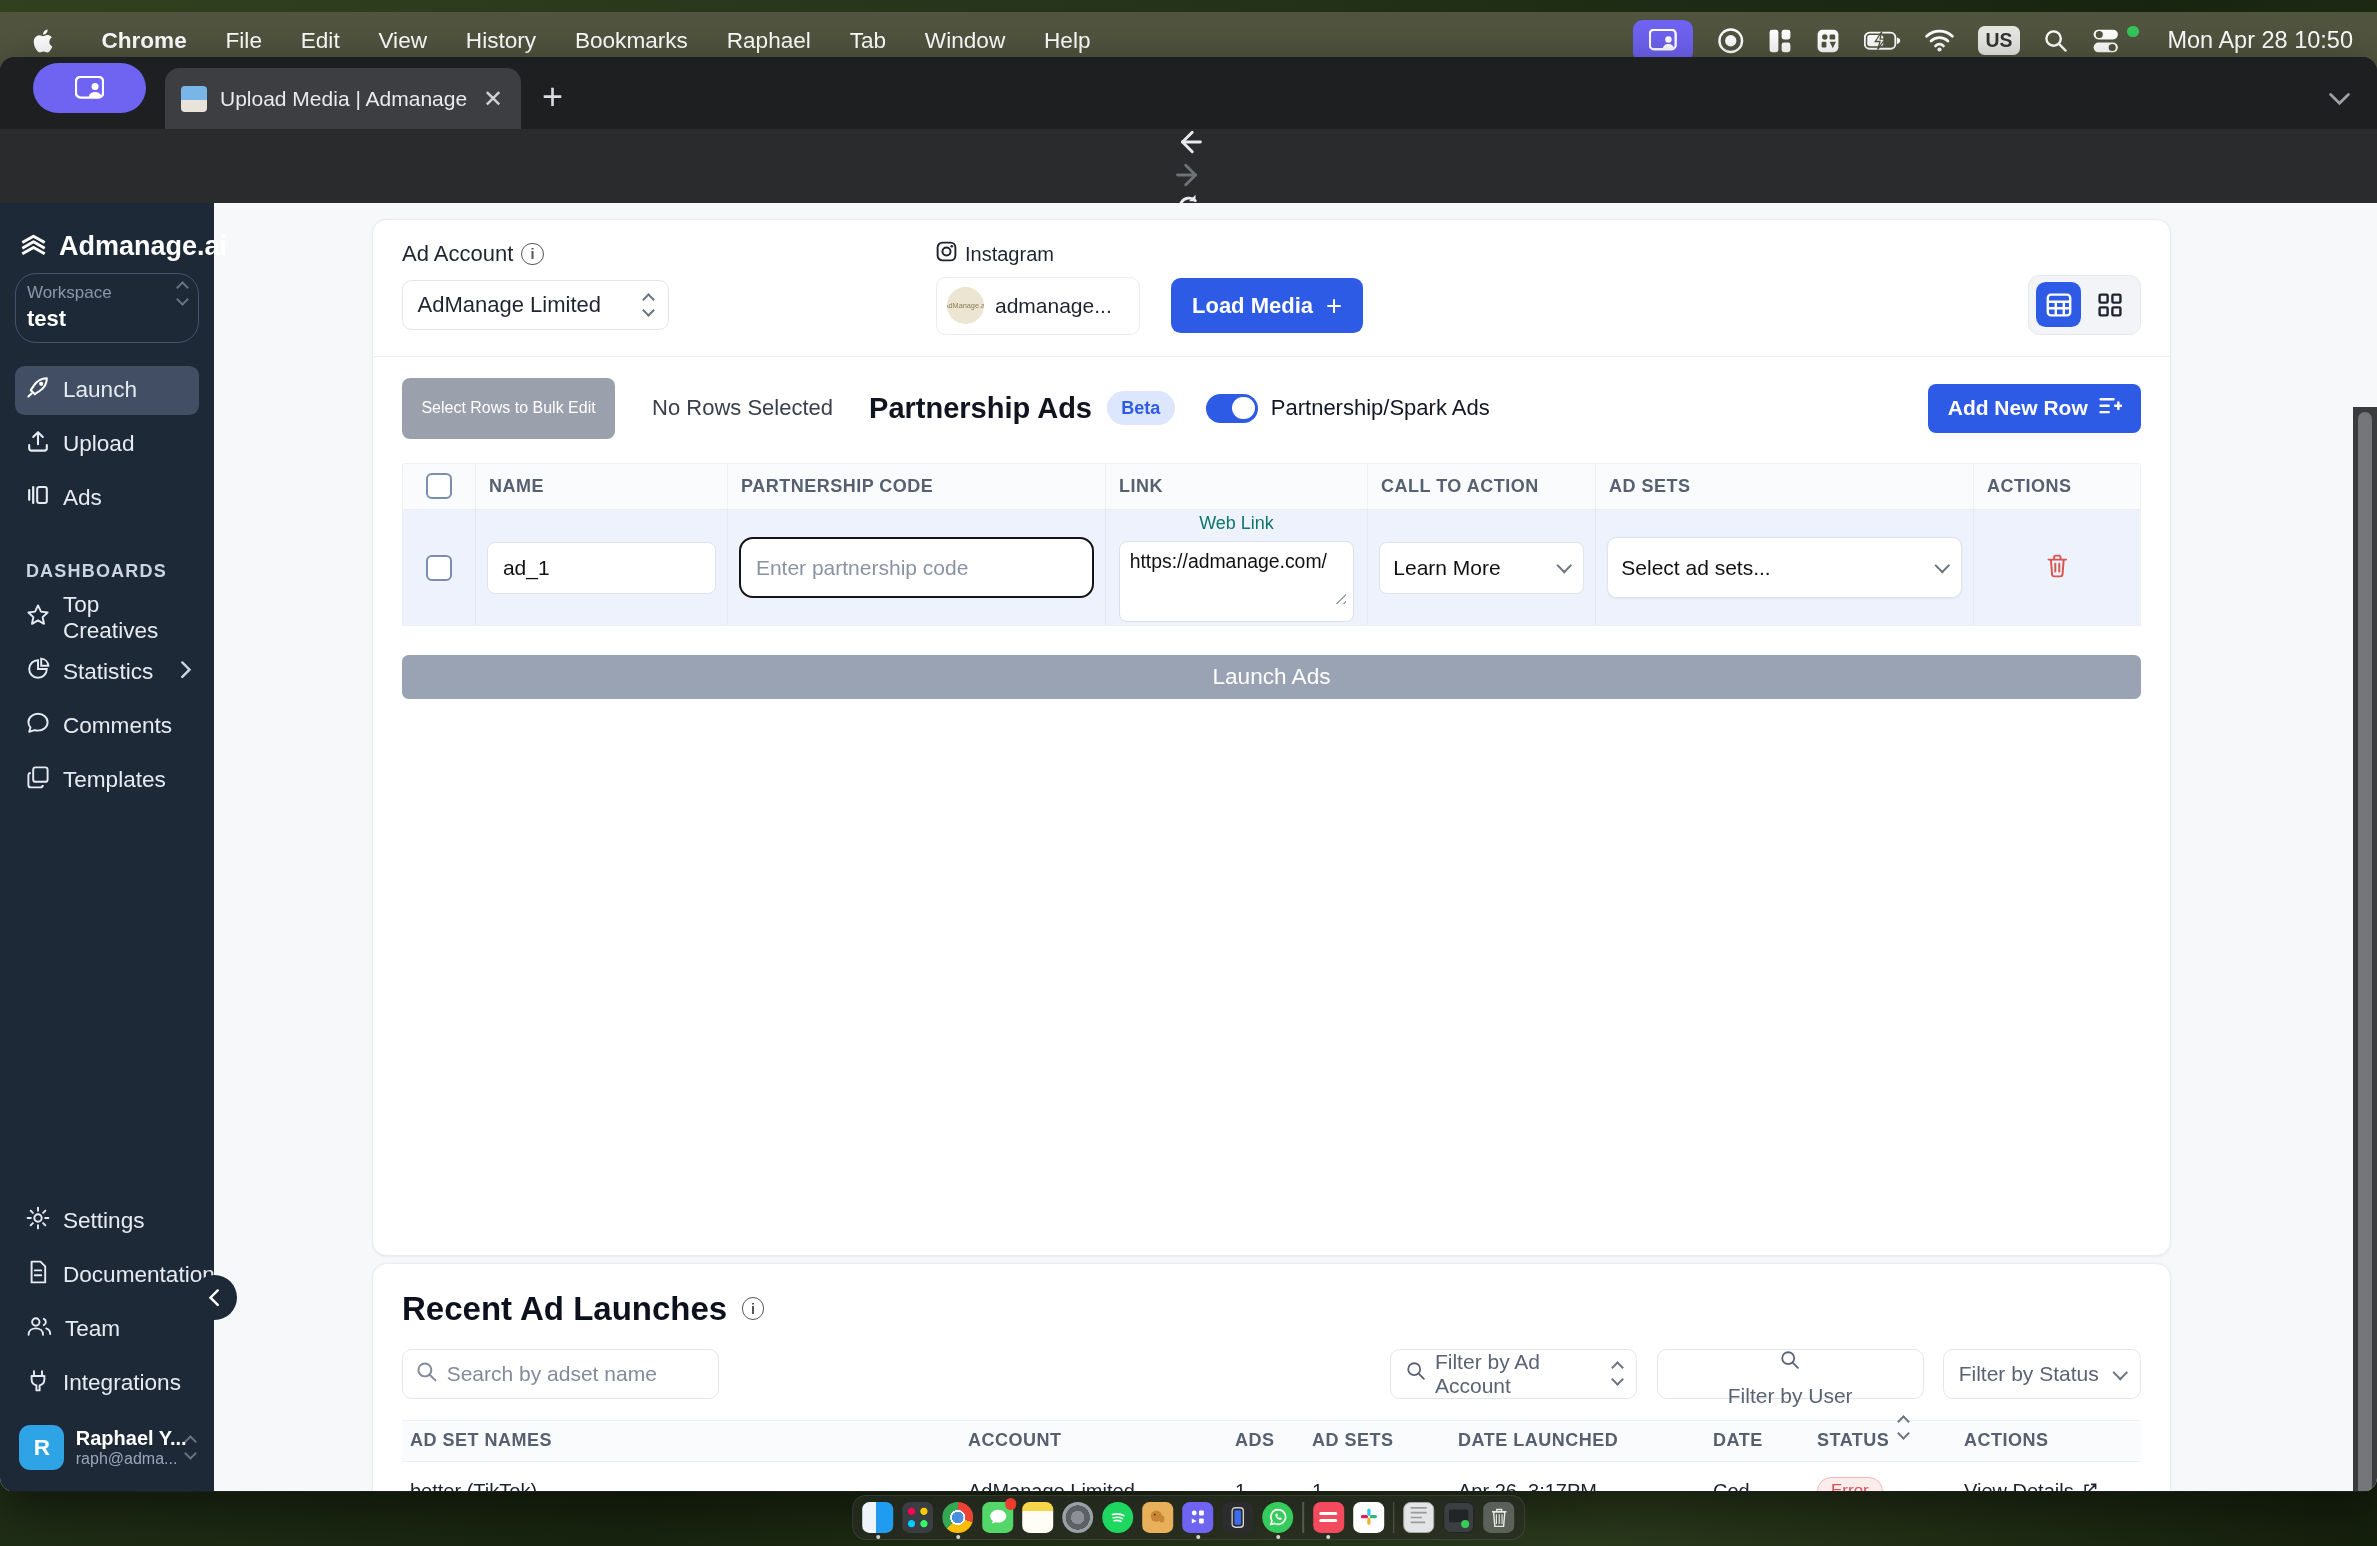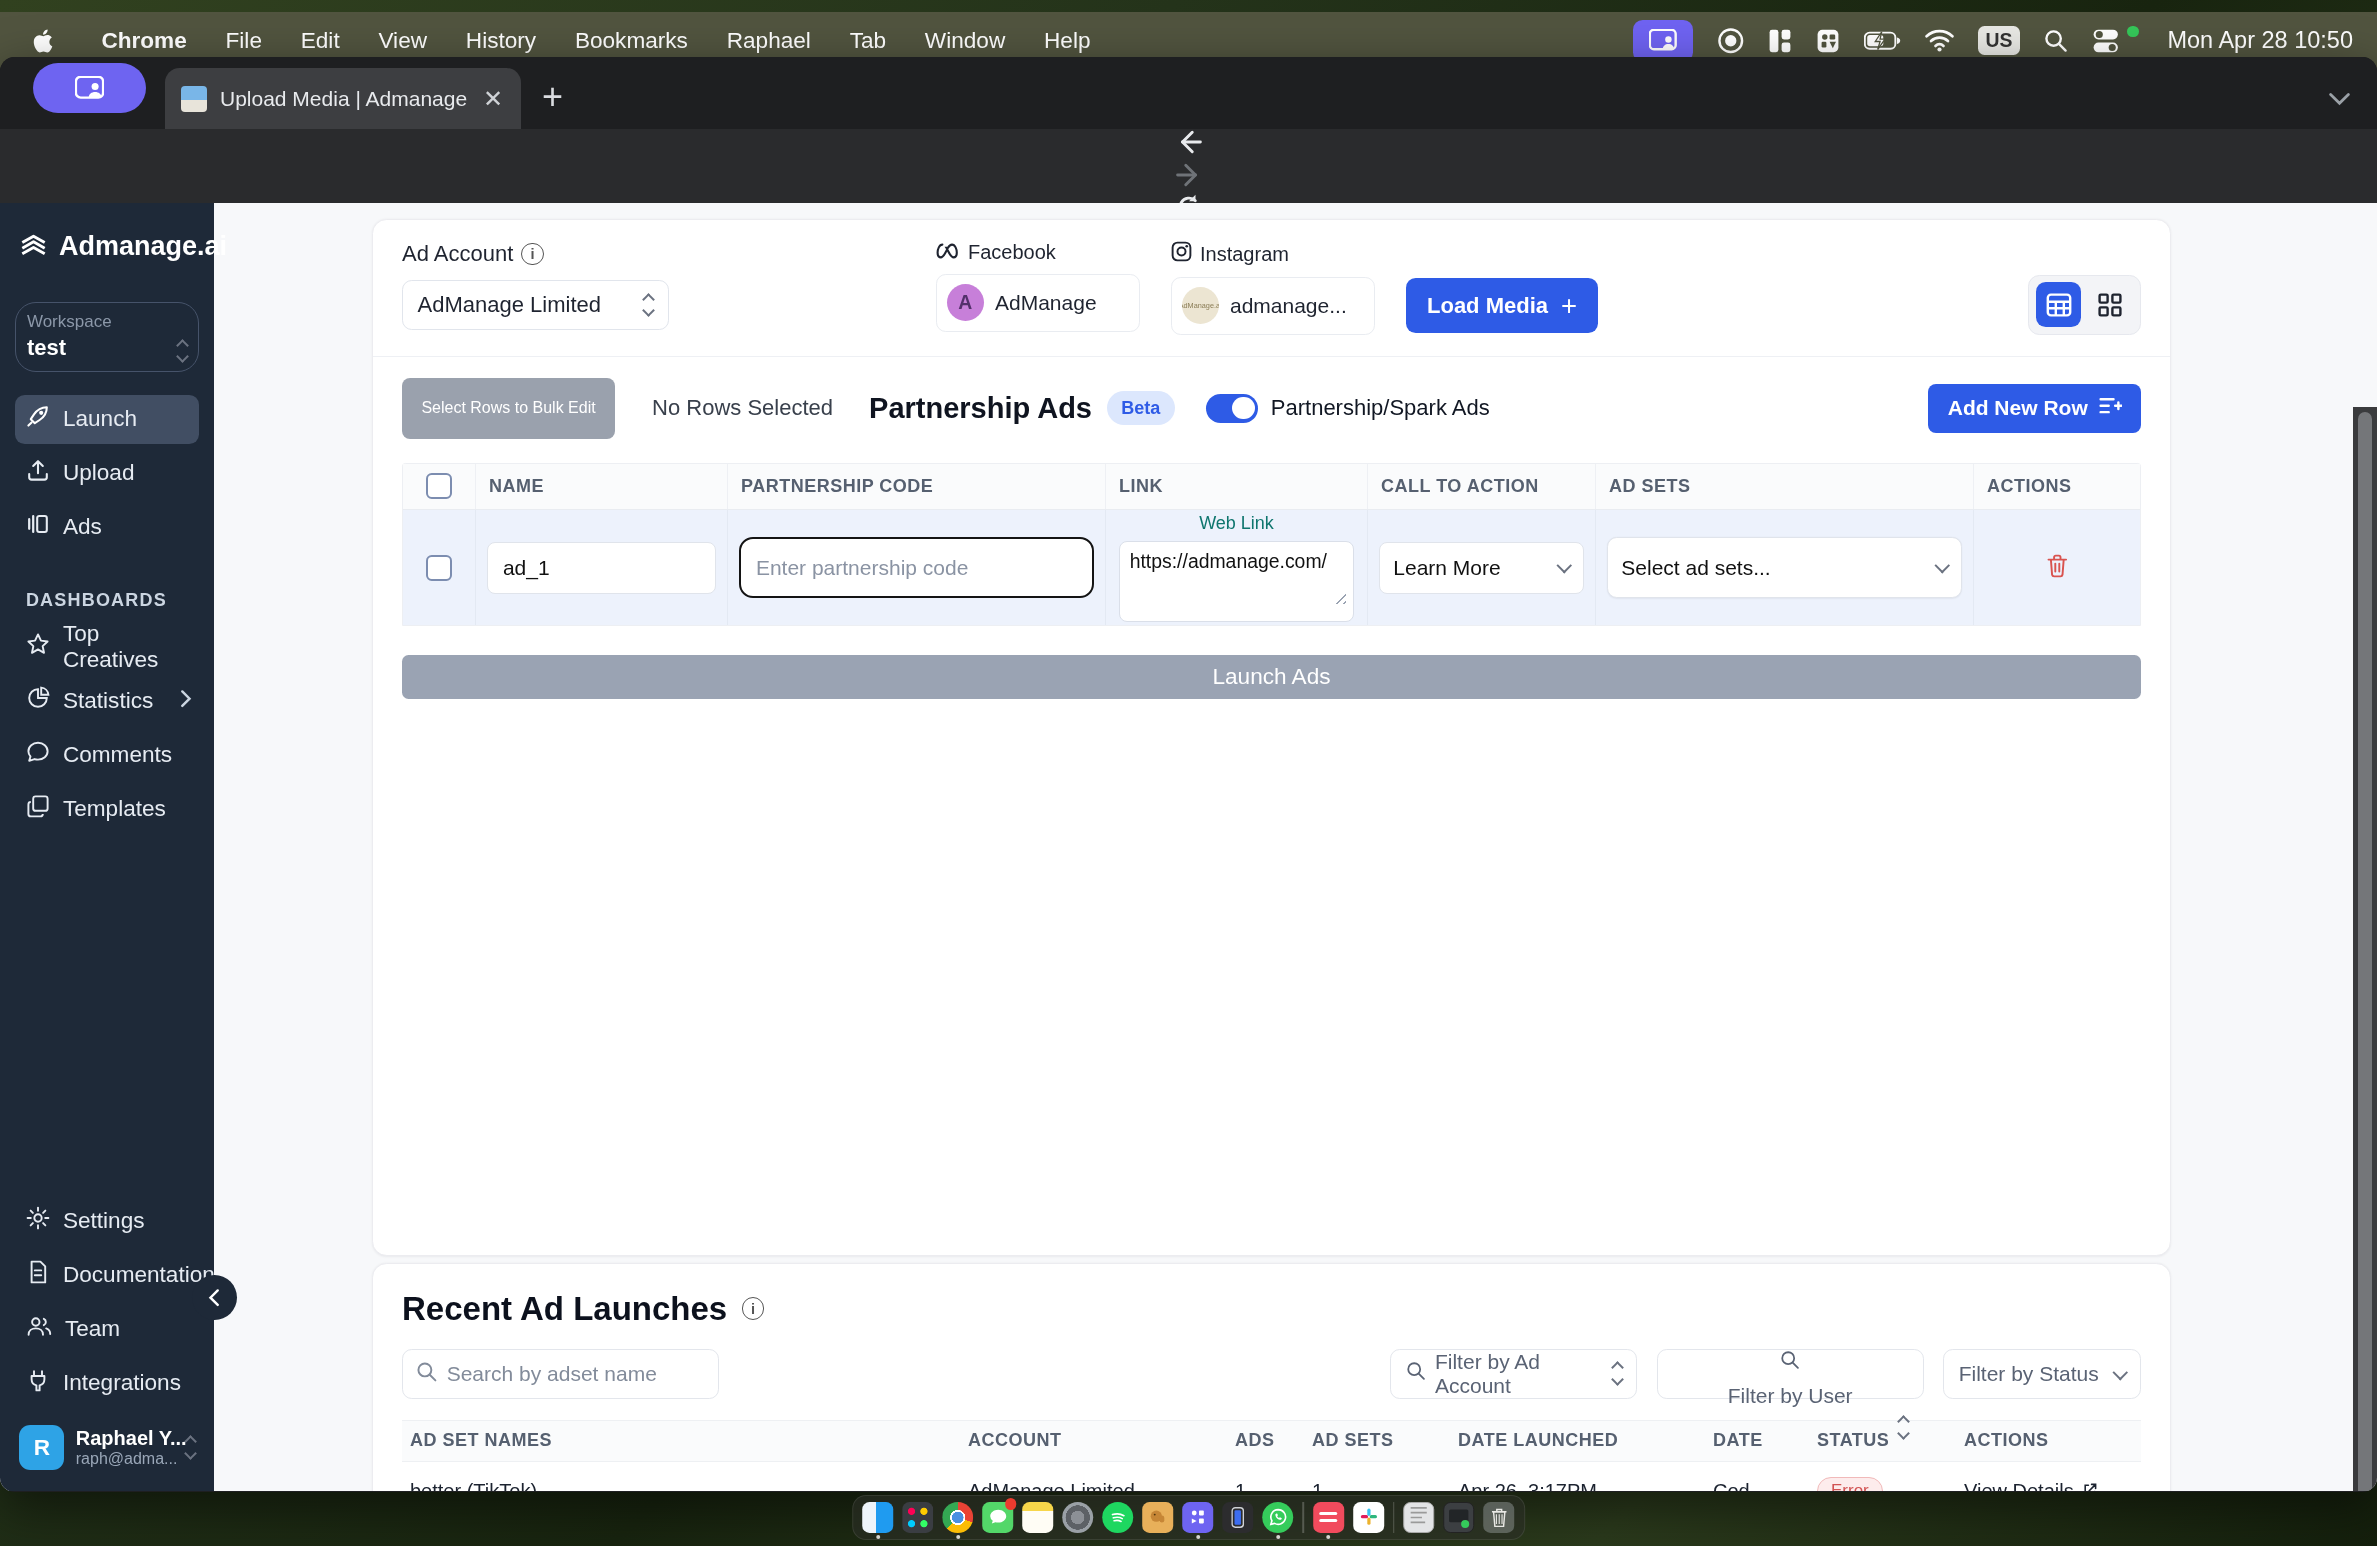--- a/index.html
+++ b/index.html
@@ -50,21 +50,21 @@
   .kebab { display:flex; flex-direction:column; gap:5.7px; }
   .kebab i { width:5.7px; height:5.7px; border-radius:50%; background:#dadce0; }
 
   
   .content { position:relative; height:1288px; display:flex; background:#f7f8fa; overflow:hidden; }
 
   
   .sidebar { width:214px; flex:none; background:#1e2938; color:#e6ebf2; display:flex; flex-direction:column; padding:27.5px 14.6px 21px; position:relative; }
   .brand { display:flex; align-items:center; gap:10.5px; padding-left:4.9px; }
   .brand-name { font-size:27px; font-weight:700; color:#fff; }
-  .workspace { margin-top:40px; border:1.6px solid #46536a; border-radius:21px; padding:9.7px 11.3px; display:flex; align-items:flex-end; }
+  .workspace { margin-top:11px; border:1.6px solid #46536a; border-radius:21px; padding:9.7px 11.3px; display:flex; align-items:flex-start; }
   .ws-label { font-size:17px; color:#8b97a8; }
   .ws-value { font-size:22px; font-weight:700; color:#fff; margin-top:3.2px; }
   .nav-list { margin-top:22.6px; display:flex; flex-direction:column; gap:4.9px; }
   .snav { display:flex; align-items:center; gap:13px; height:49px; border-radius:9.7px; padding:0 11.3px; font-size:22.6px; color:#e6ebf2; }
   .snav.sel { background:#414e63; }
   .snav .grow { flex:1; }
   .sec-label { margin:39px 0 11.3px 11.3px; font-size:18px; font-weight:700; letter-spacing:1.2px; color:#cbd5e1; }
   .side-spacer { flex:1; }
   .side-user { display:flex; align-items:center; gap:11.3px; margin-top:18px; padding:0 4.9px; }
   .uavatar { width:45px; height:45px; border-radius:11.3px; background:#2ea3e6; color:#fff; font-weight:700; font-size:22.6px; display:flex; align-items:center; justify-content:center; flex:none; }
@@ -540,34 +540,20 @@
               <span>AdManage Limited</span>
               <span class="updown">
                   <i class="up"></i>
                   <i class="dn"></i>
                 </span>
             </div>
           </div>
 
           <div class="hdr-mid-space"></div>
 
-          <div class="conn">
-            <div class="lbl-row" style="font-size:20px;">
-              <span>
-                <svg width="24" height="16" viewBox="0 0 30 20">
-                    <path d="M8 2C4 2 2 8 2 12c0 3 1.3 6 4 6 4 0 6-7 9-12m0 0c1.6-2.8 3.6-4 5-4 4 0 6 6 6 10 0 3-1.3 6-4 6-4 0-6-7-9-12z" fill="none" stroke="#1f2430" stroke-width="2.6" stroke-linecap="round"></path>
-                  </svg>
-              </span>
-              <span>Facebook</span>
-            </div>
-            <div class="conn-card">
-              <span class="fb-av">A</span>
-              <span class="conn-name">AdManage</span>
-            </div>
-          </div>
 
           <div class="conn">
             <div class="lbl-row" style="font-size:20px;">
               <span>
                 <svg width="21" height="21" viewBox="0 0 26 26">
                     <rect x="2" y="2" width="22" height="22" rx="6" fill="none" stroke="#1f2430" stroke-width="2.4"></rect>
                     <circle cx="13" cy="13" r="5" fill="none" stroke="#1f2430" stroke-width="2.4"></circle>
                     <circle cx="19.5" cy="6.5" r="1.7" fill="#1f2430"></circle>
                   </svg>
               </span>

